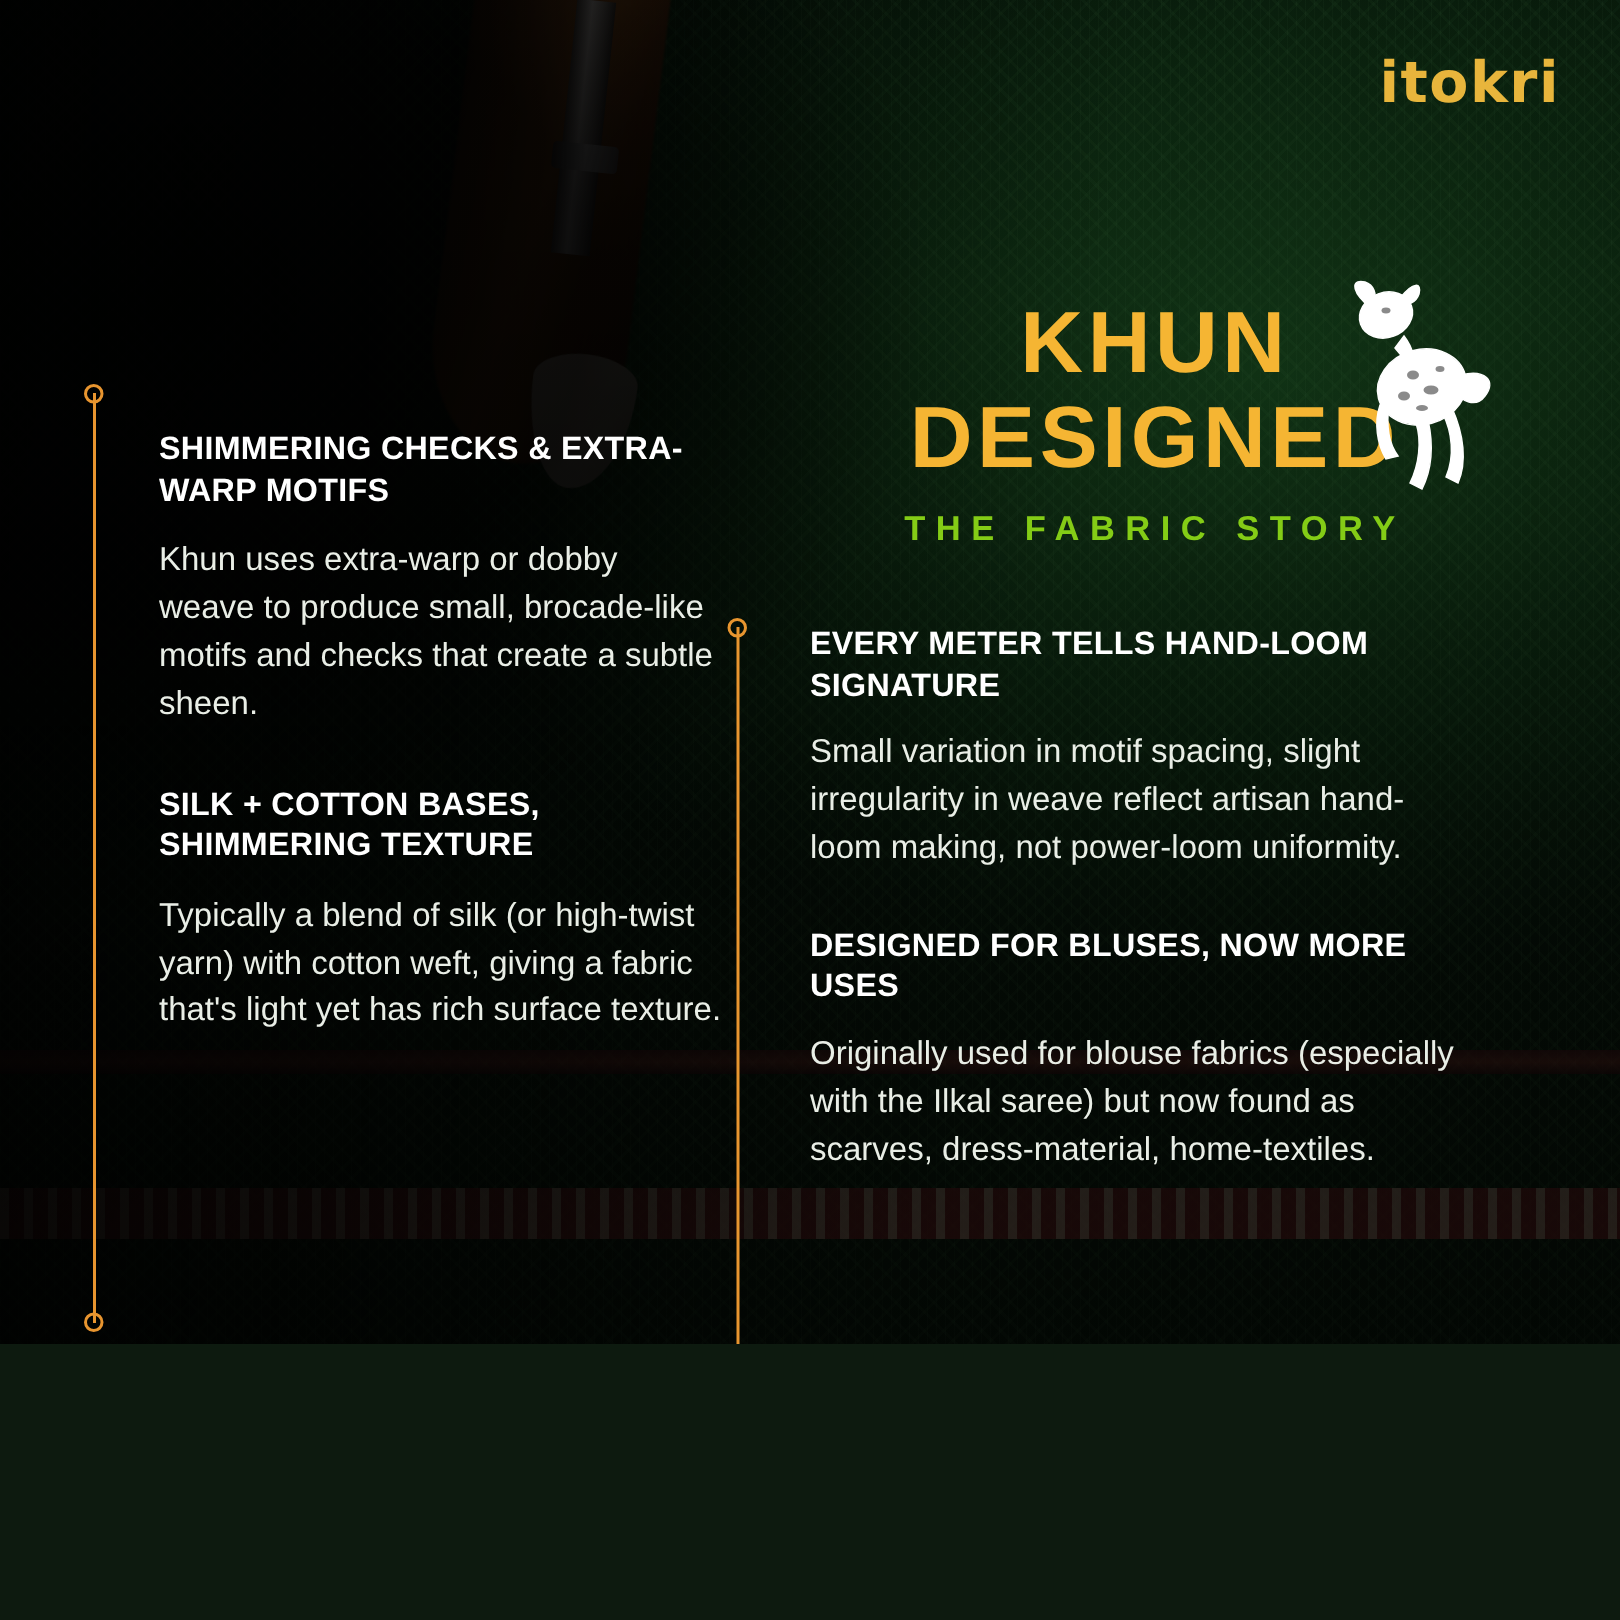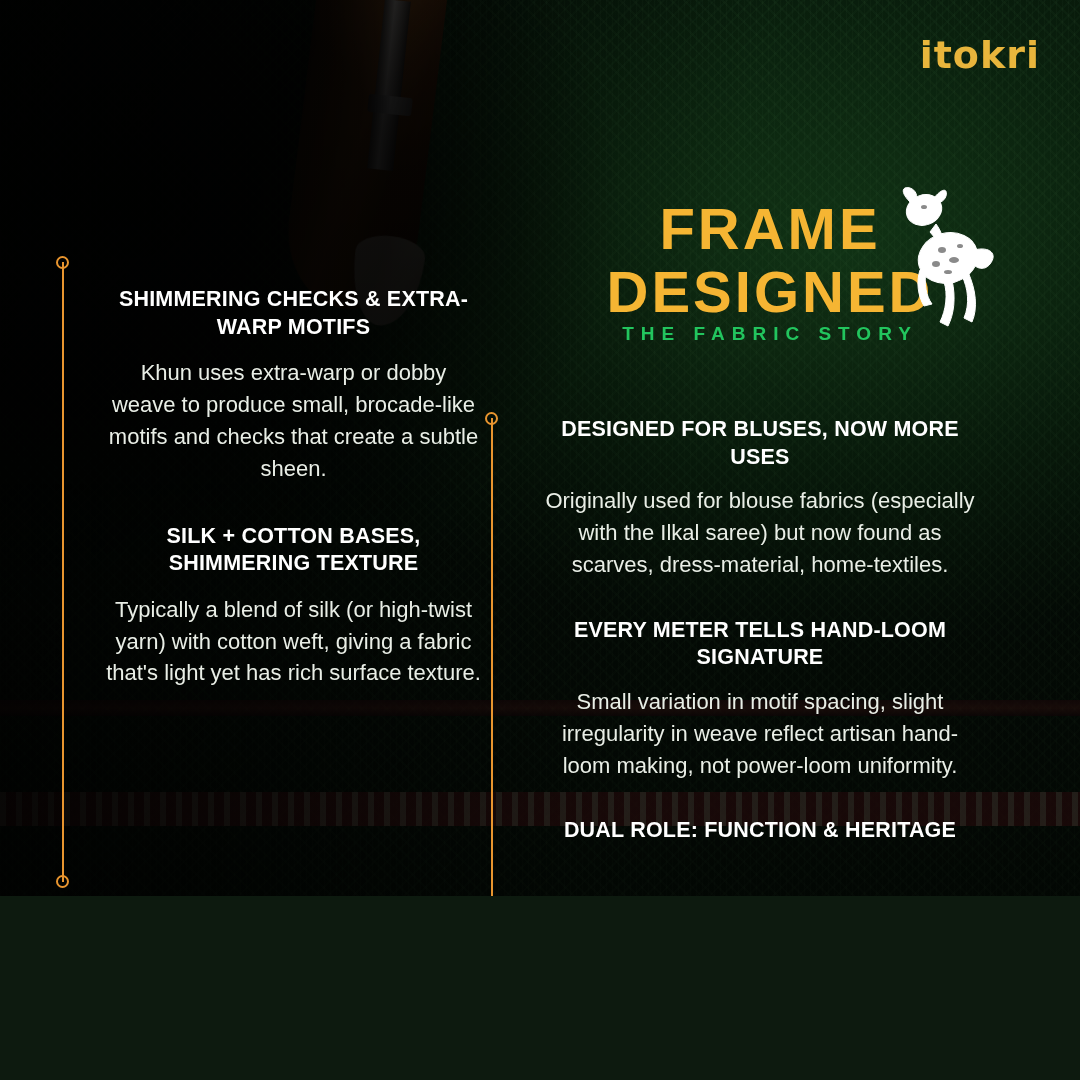--- a/index.html
+++ b/index.html
@@ -144,24 +144,25 @@
   }
   .title-1, .title-2 {
     font-family: "Liberation Sans", sans-serif;
     font-weight: 700;
     color: #f5b533;
     font-size: 58px;
     letter-spacing: 3px;
     line-height: 1.08;
   }
   .subtitle {
-    font-size: 19px;
+    margin-top: 16px;
+    font-size: 23px;
     font-weight: 700;
     letter-spacing: 7px;
-    color: #22c55e;
+    color: #84cc16;
   }
 
   
   .goat {
     position: absolute;
     top: 180px;
     left: 890px;
     width: 130px;
     height: 180px;
   }
@@ -183,21 +184,20 @@
     background: transparent;
   }
   .dot-l-top { left: 56px; top: 256px; }
   .dot-l-bot { left: 56px; top: 875px; }
   .dot-r-top { left: 485px; top: 412px; }
   .dot-r-bot { left: 485px; top: 958px; }
 
   
   .col {
     position: absolute;
-    text-align: center;
   }
   .col-left { left: 106px; top: 286px; width: 375px; }
   .col-right { left: 540px; top: 416px; width: 440px; }
 
   .item { margin-bottom: 26px; }
   .item:last-child { margin-bottom: 0; }
 
   .item h3 {
     font-size: 21.5px;
     font-weight: 700;
@@ -236,21 +236,21 @@
   <div class="border-band band-c"></div>
   <div class="border-band band-d"></div>
   <div class="border-band band-e"></div>
 
   <div class="bg-shadow-left"></div>
   <div class="bg-scrim"></div>
 
   <div class="logo">itokri</div>
 
   <div class="title-wrap">
-    <div class="title-1">FRAME</div>
+    <div class="title-1">KHUN</div>
     <div class="title-2">DESIGNED</div>
     <div class="subtitle">THE FABRIC STORY</div>
   </div>
 
   <svg class="goat" viewBox="0 0 130 180">
     <g fill="#ffffff" stroke="#ffffff" stroke-width="1">
       <ellipse cx="58" cy="78" rx="30" ry="25" transform="rotate(-15 58 78)"></ellipse>
       <ellipse cx="34" cy="30" rx="18" ry="15" transform="rotate(-20 34 30)"></ellipse>
       <path d="M20 22 C10 12, 12 6, 20 8 C26 10, 28 16, 26 22 Z"></path>
       <path d="M44 18 C52 8, 58 8, 56 16 C54 22, 48 24, 44 22 Z"></path>
@@ -284,25 +284,24 @@
       <p>Khun uses extra-warp or dobby weave to produce small, brocade-like motifs and checks that create a subtle sheen.</p>
     </div>
     <div class="item">
       <h3>SILK + COTTON BASES, SHIMMERING TEXTURE</h3>
       <p>Typically a blend of silk (or high-twist yarn) with cotton weft, giving a fabric that's light yet has rich surface texture.</p>
     </div>
   </div>
 
   <div class="col col-right">
     <div class="item">
+      <h3>EVERY METER TELLS HAND-LOOM SIGNATURE</h3>
+      <p>Small variation in motif spacing, slight irregularity in weave reflect artisan hand-loom making, not power-loom uniformity.</p>
+    </div>
+    <div class="item">
       <h3>DESIGNED FOR BLUSES, NOW MORE USES</h3>
       <p>Originally used for blouse fabrics (especially with the Ilkal saree) but now found as scarves, dress-material, home-textiles.</p>
     </div>
     <div class="item">
-      <h3>EVERY METER TELLS HAND-LOOM SIGNATURE</h3>
-      <p>Small variation in motif spacing, slight irregularity in weave reflect artisan hand-loom making, not power-loom uniformity.</p>
-    </div>
-    <div class="item">
-      <h3>DUAL ROLE: FUNCTION &amp; HERITAGE</h3>
     </div>
   </div>
 
 </div>
 
 </body></html>

